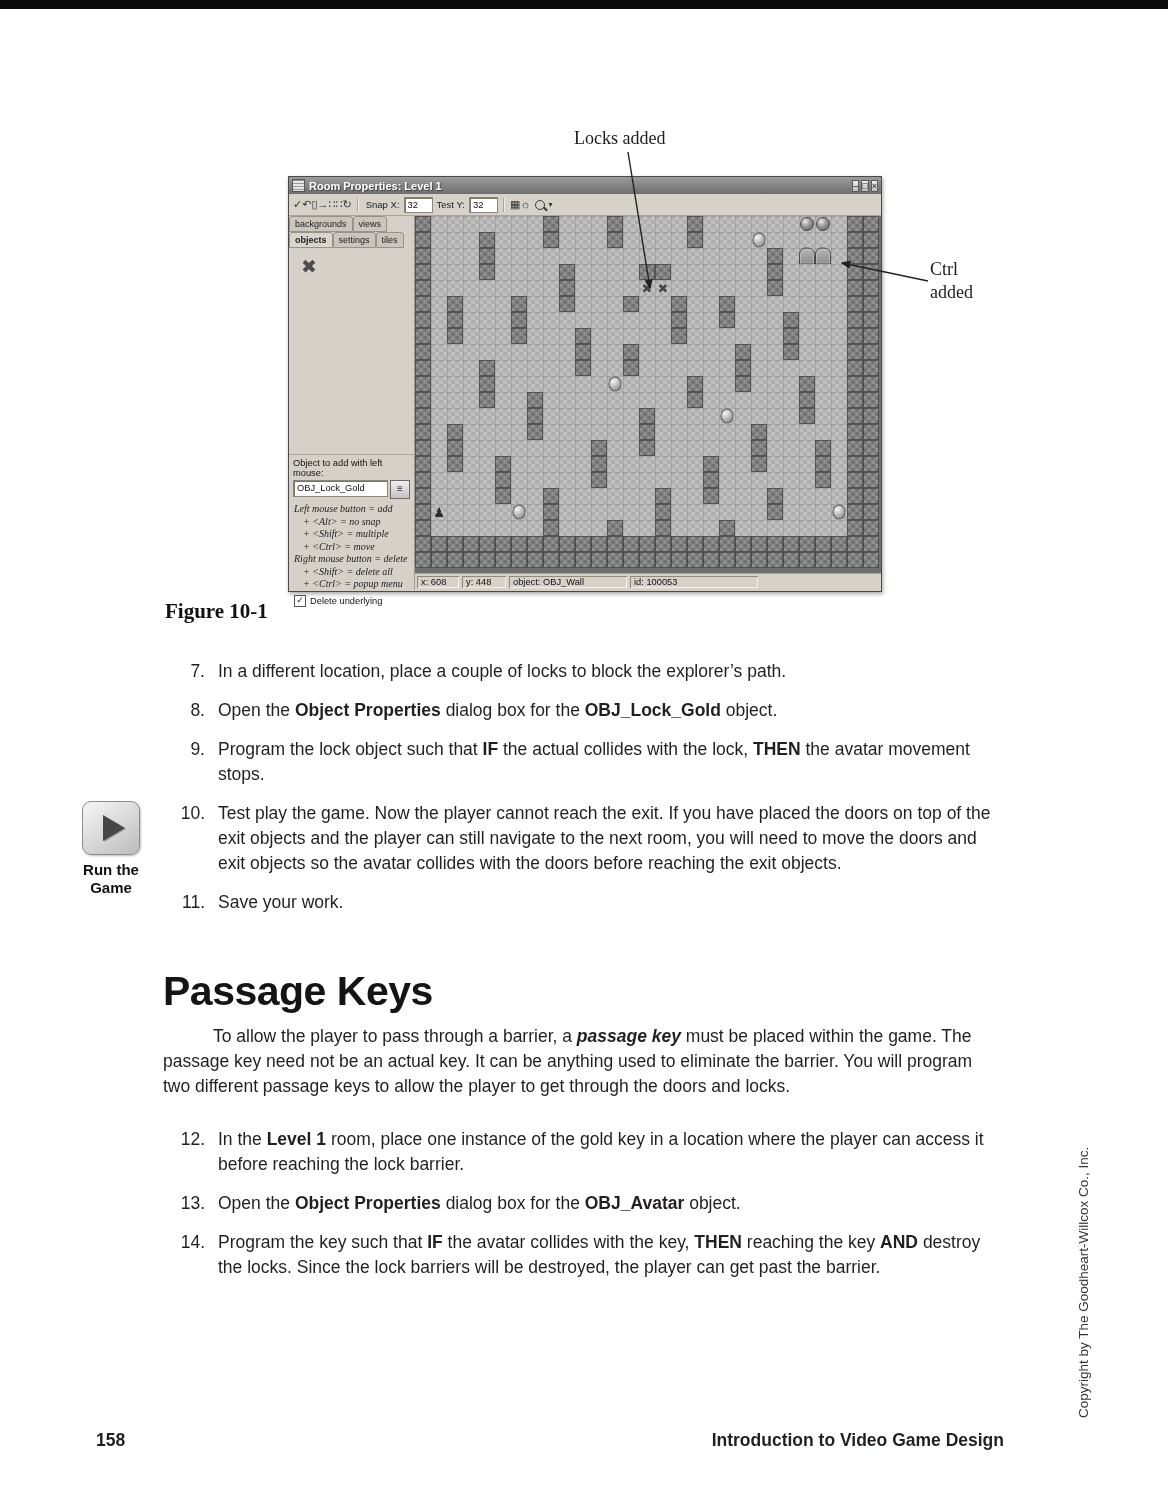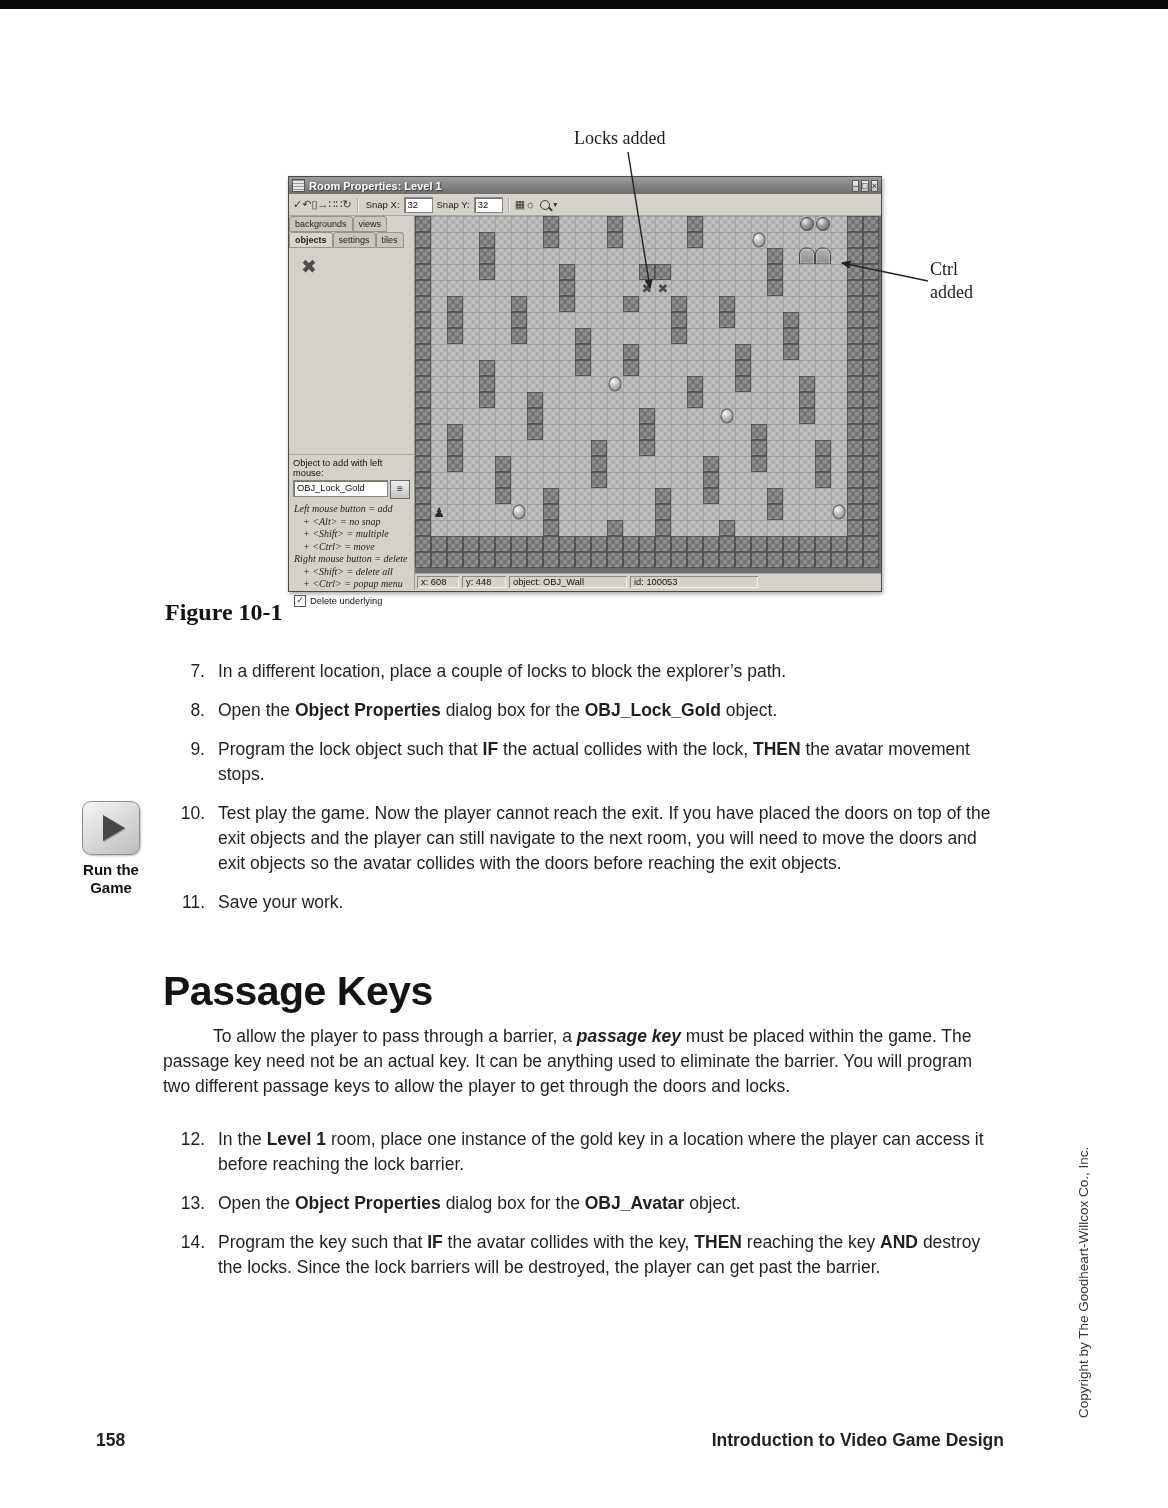--- a/index.html
+++ b/index.html
@@ -7,21 +7,21 @@
         font-family:"Liberation Sans",sans-serif;color:#231f20;overflow:hidden;}
   .abs{position:absolute;}
 
   
   #top-strip{left:0;top:0;width:1168px;height:9px;background:#0b0b0b;}
 
   
   .annot{font-family:"Liberation Serif",serif;font-size:18px;color:#1c1c1c;}
   #locks-label{left:574;top:128px;left:574px;}
   #doors-label{left:930px;top:258px;width:66px;text-align:left;line-height:23px;}
-  #fig-caption{left:165px;top:599px;font-family:"Liberation Serif",serif;font-weight:bold;font-size:24px;color:#111;}
+  #fig-caption{left:165px;top:599px;font-family:"Liberation Serif",serif;font-weight:bold;font-size:21px;color:#111;}
 
   
   #figure-window{left:288px;top:176px;width:592px;height:414px;border:1px solid #4a4a4a;
      background:#d5d1c9;box-shadow:1px 2px 4px rgba(0,0,0,.35);font-size:10px;}
   .titlebar{height:17px;display:flex;align-items:center;padding:0 3px;
      background:linear-gradient(180deg,#9c9c9c,#6e6e6e);}
   .win-icon{width:11px;height:11px;background:#e6e6e6;border:1px solid #555;margin-right:4px;
      background-image:linear-gradient(#999 1px,transparent 1px);background-size:3px 3px;}
   .win-title{flex:1;color:#fff;font-weight:bold;font-size:11px;text-shadow:1px 1px 1px rgba(0,0,0,.5);
      white-space:nowrap;overflow:hidden;}
@@ -127,21 +127,21 @@
     <div class="titlebar">
       <span class="win-icon"></span>
       <span class="win-title">Room Properties: Level 1</span>
       <span id="win-buttons"><span class="winbtn">–</span><span class="winbtn">□</span><span class="winbtn">×</span></span>
     </div>
     <div class="toolbar">
       <span id="tb-left"><span class="tbtn">✓</span><span class="tbtn">↶</span><span class="tbtn">▯</span><span class="tbtn">→</span><span class="tbtn">∷</span><span class="tbtn">∷</span><span class="tbtn">↻</span></span>
       <span class="sep"></span>
       <span class="snaplbl">Snap X:</span>
       <span class="snapbox">32</span>
-      <span class="snaplbl">Snap Y:</span>
+      <span class="snaplbl">Test Y:</span>
       <span class="snapbox">32</span>
       <span class="sep"></span>
       <span id="tb-right"><span class="tbtn">▦</span><span class="tbtn">☼</span></span>
       <span class="mag"></span>
       <span class="caret">▾</span>
     </div>
     <div class="window-body">
       <div class="left-panel">
         <div class="tabsrow" id="tabs-row1">
             <span class="tab">backgrounds</span>

